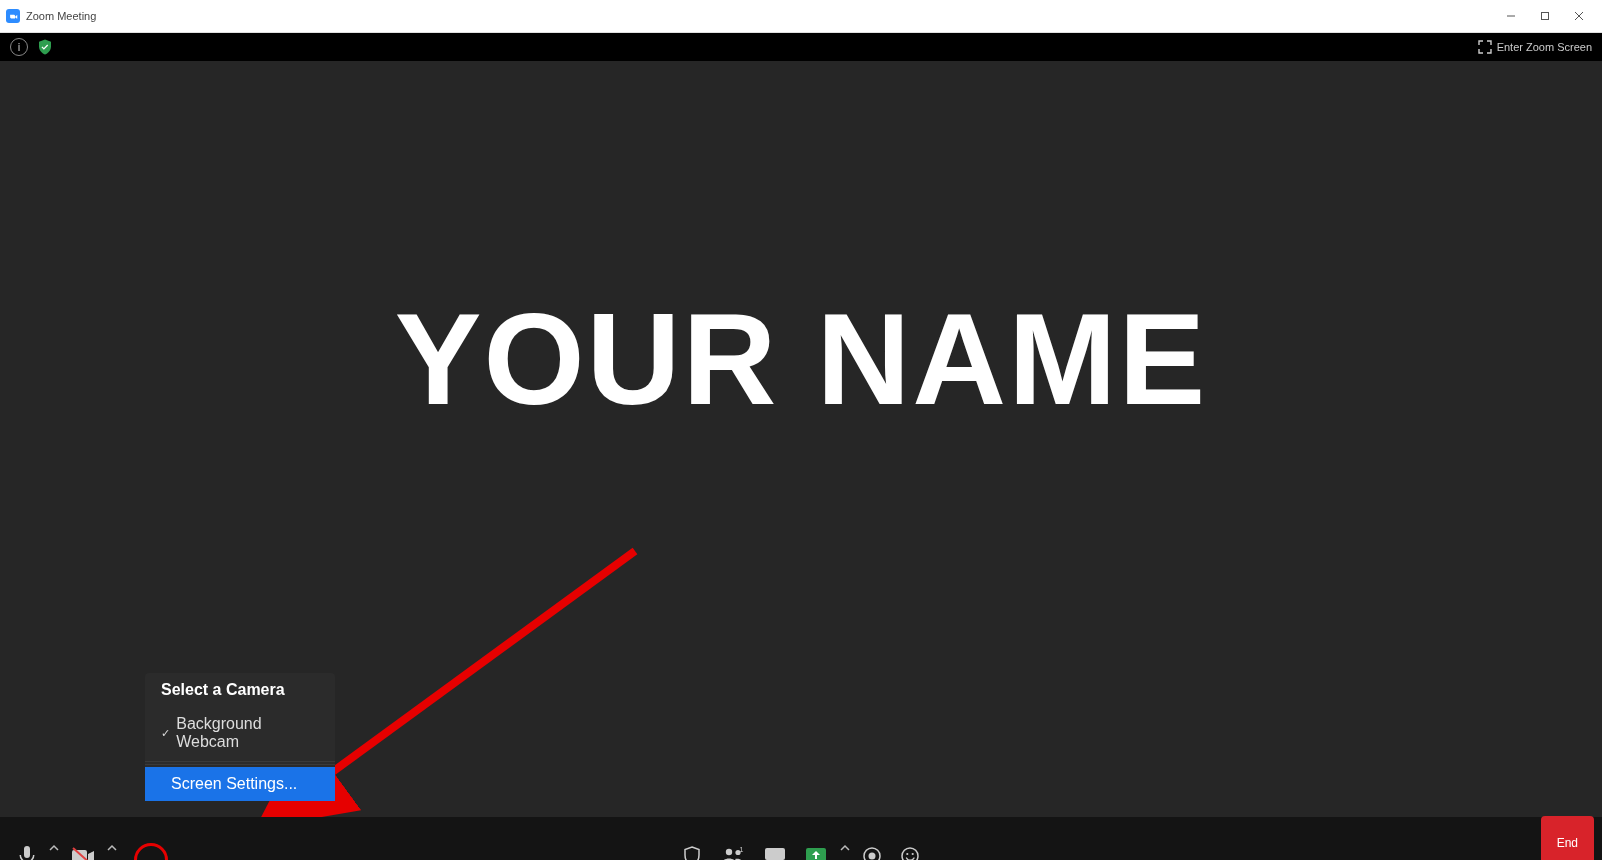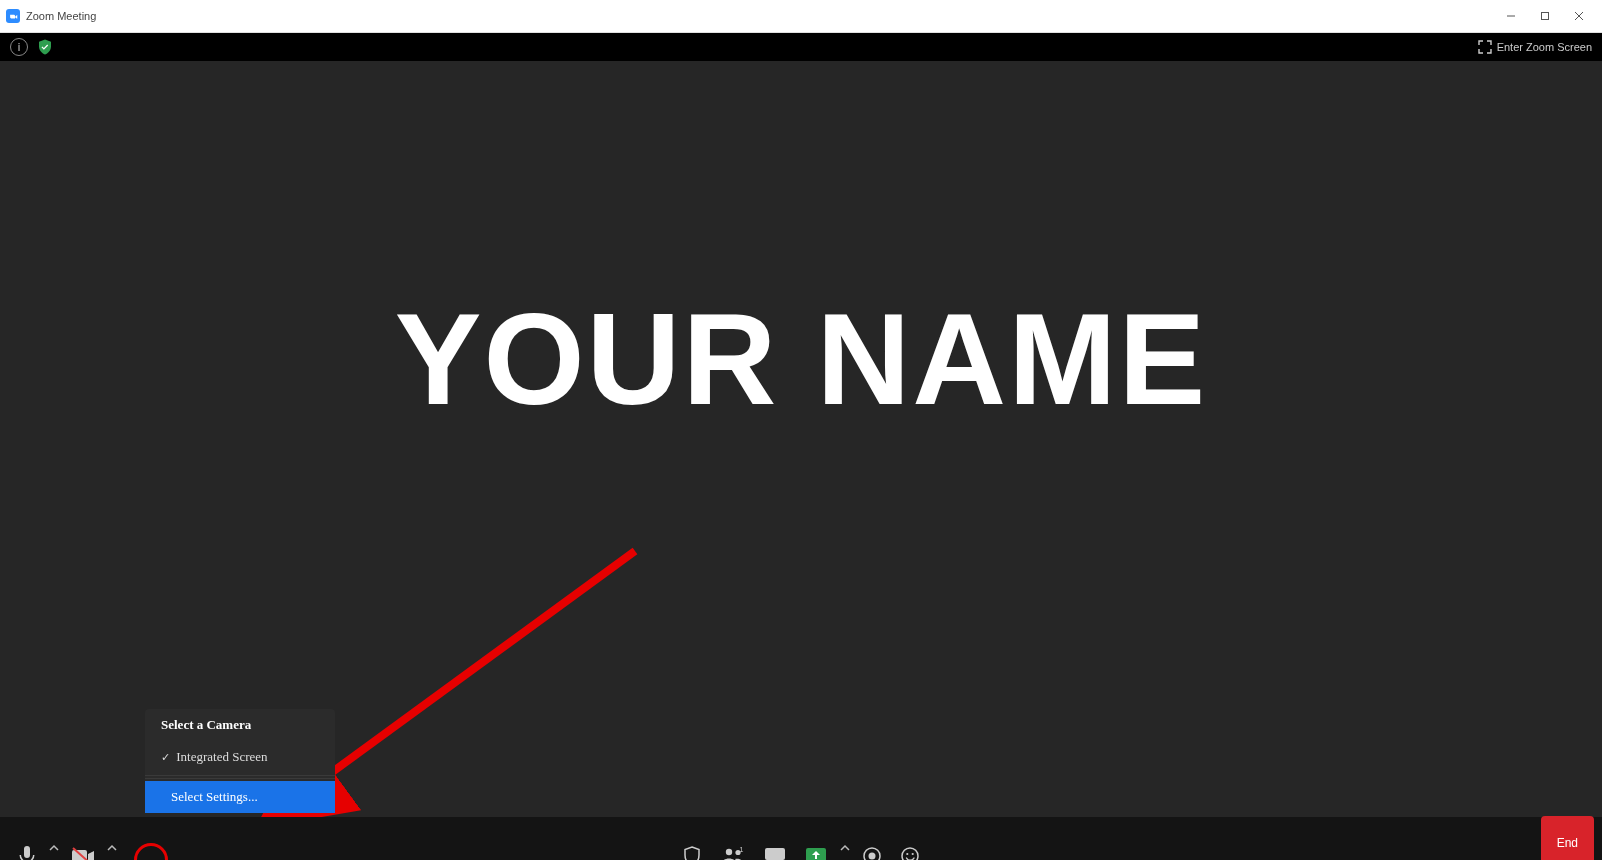--- a/index.html
+++ b/index.html
@@ -96,29 +96,28 @@
       transform: translateY(-80px);
     }
 
     
     .annot { position: absolute; left:0; top:0; width:100%; height:100%; pointer-events:none; }
 
     
     .camera-menu {
       position: absolute;
       left: 145px;
-      bottom: 4px;
+      bottom: 16px;
       width: 190px;
       background: #2b2b2b;
       color: #ddd;
-      font-size: 13px;
+      font-size: 16px;
       border-radius: 4px 4px 0 0;
       overflow: hidden;
       z-index: 10;
-      font-family: Liberation Serif, serif;
     }
     .camera-menu .row {
       padding: 8px 16px;
       display: flex;
       align-items: center;
     }
     .camera-menu .hdr {
       font-weight: bold;
       color: #fff;
     }
@@ -256,25 +255,25 @@
     <span>Enter Zoom Screen</span>
   </div>
 </div>
 
 <div class="main">
   <div class="big-name">YOUR NAME</div>
 
   <div class="camera-menu">
     <div class="row hdr">Select a Camera</div>
     <div class="row check">
-      <span>Integrated Screen</span>
+      <span>Background Webcam</span>
     </div>
     <div class="sep"></div>
     <div class="sep"></div>
-    <div class="row hl indent">Select Settings...</div>
+    <div class="row hl indent">Screen Settings...</div>
   </div>
 
   <svg class="annot" width="1602" height="756">
     <defs>
       <marker id="ah" markerWidth="12" markerHeight="12" refX="2" refY="6" orient="auto">
         <path d="M0 0 L12 6 L0 12 z" fill="#e60000"></path>
       </marker>
     </defs>
     <line x1="635" y1="490" x2="320" y2="720" stroke="#e60000" stroke-width="8" marker-end="url(#ah)"></line>
   </svg>

